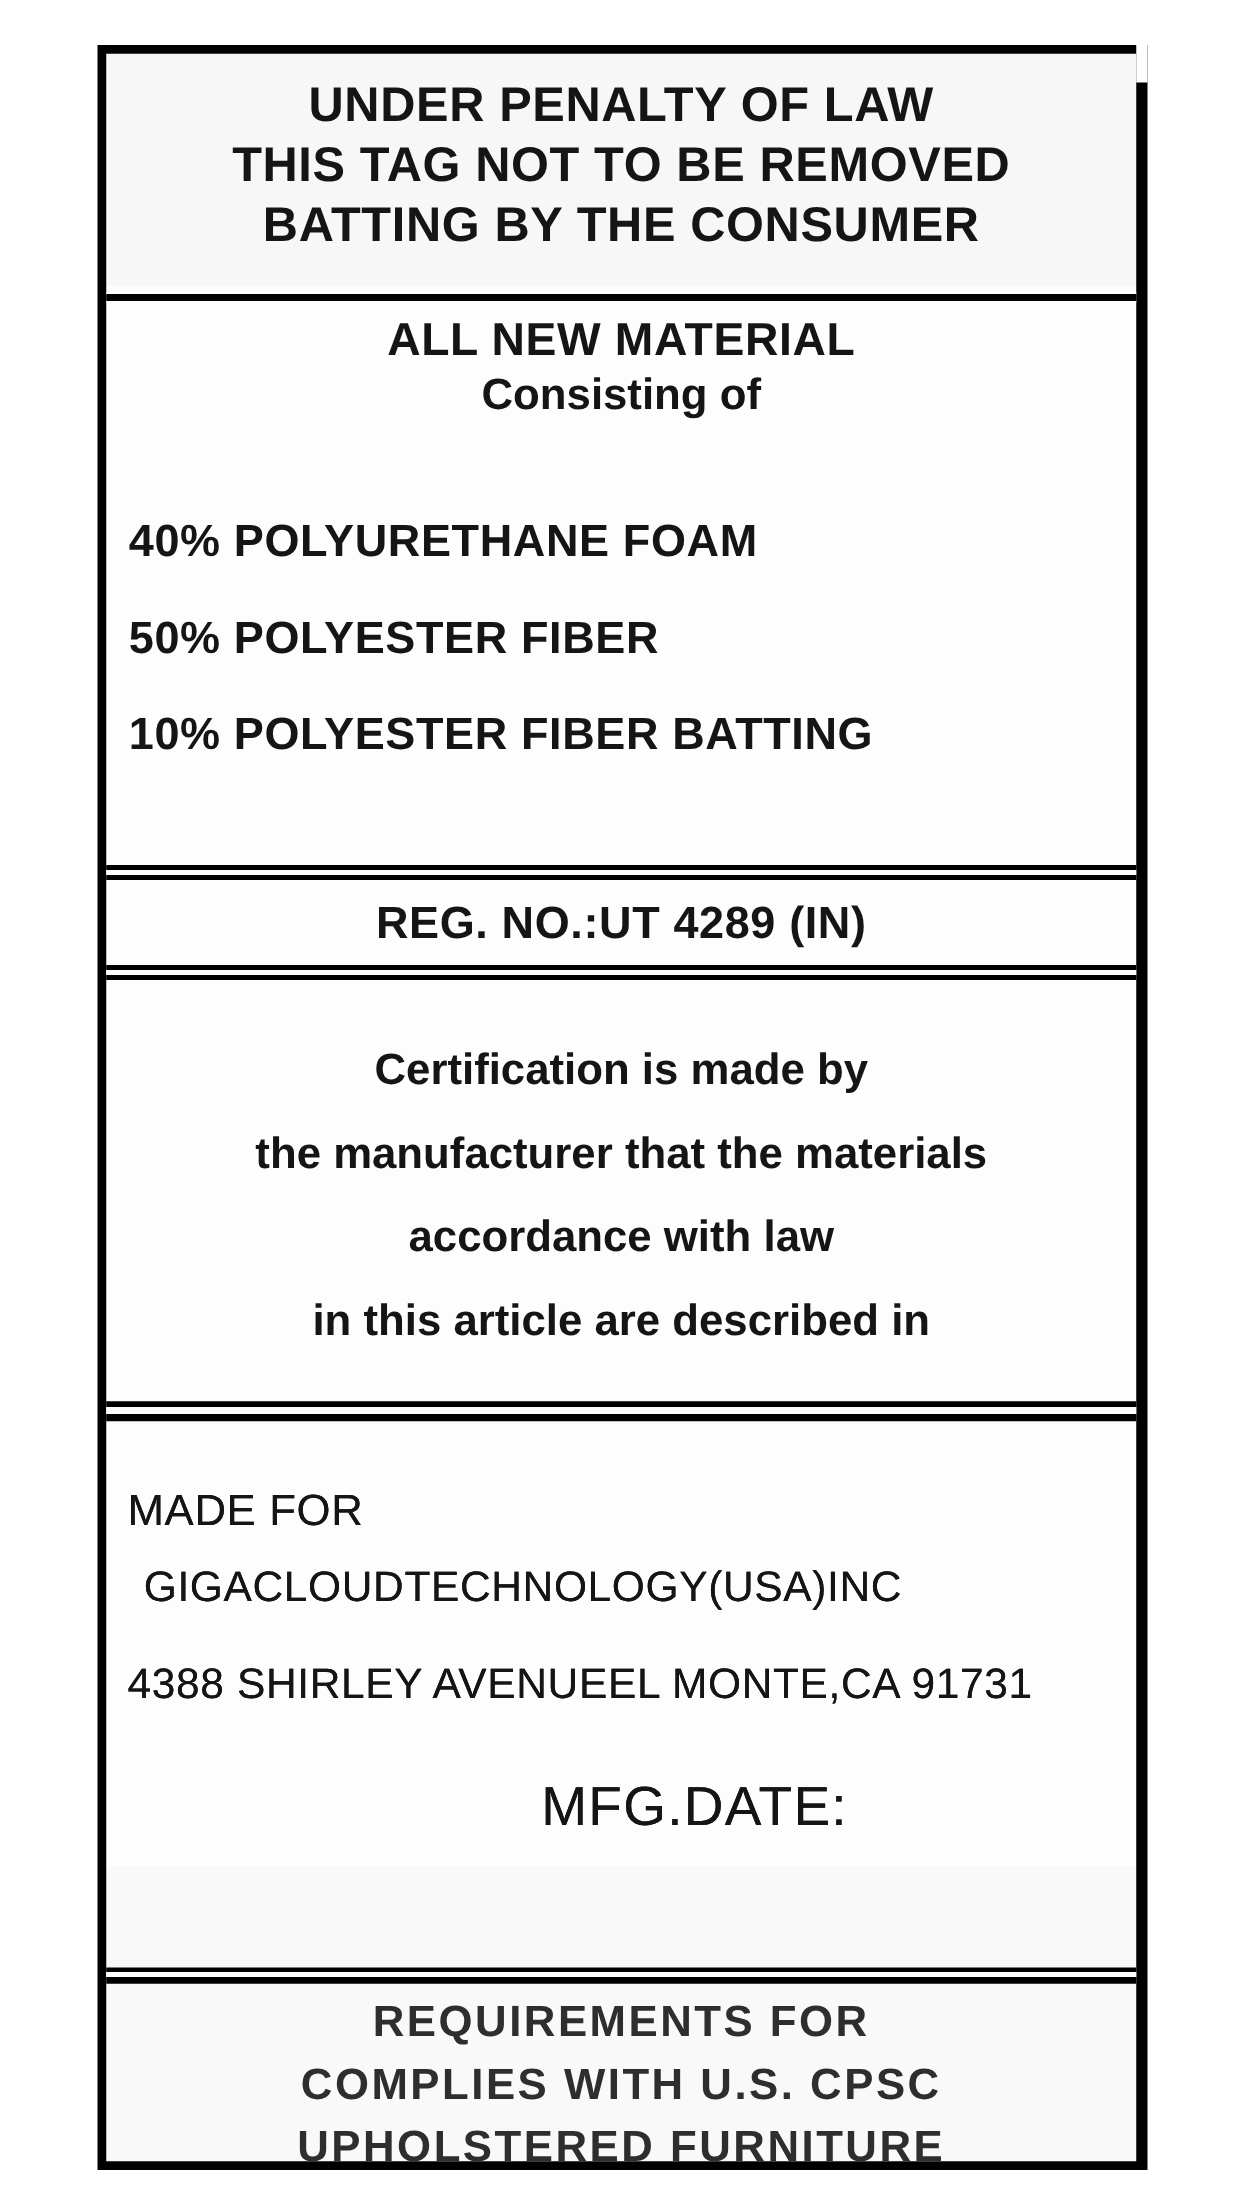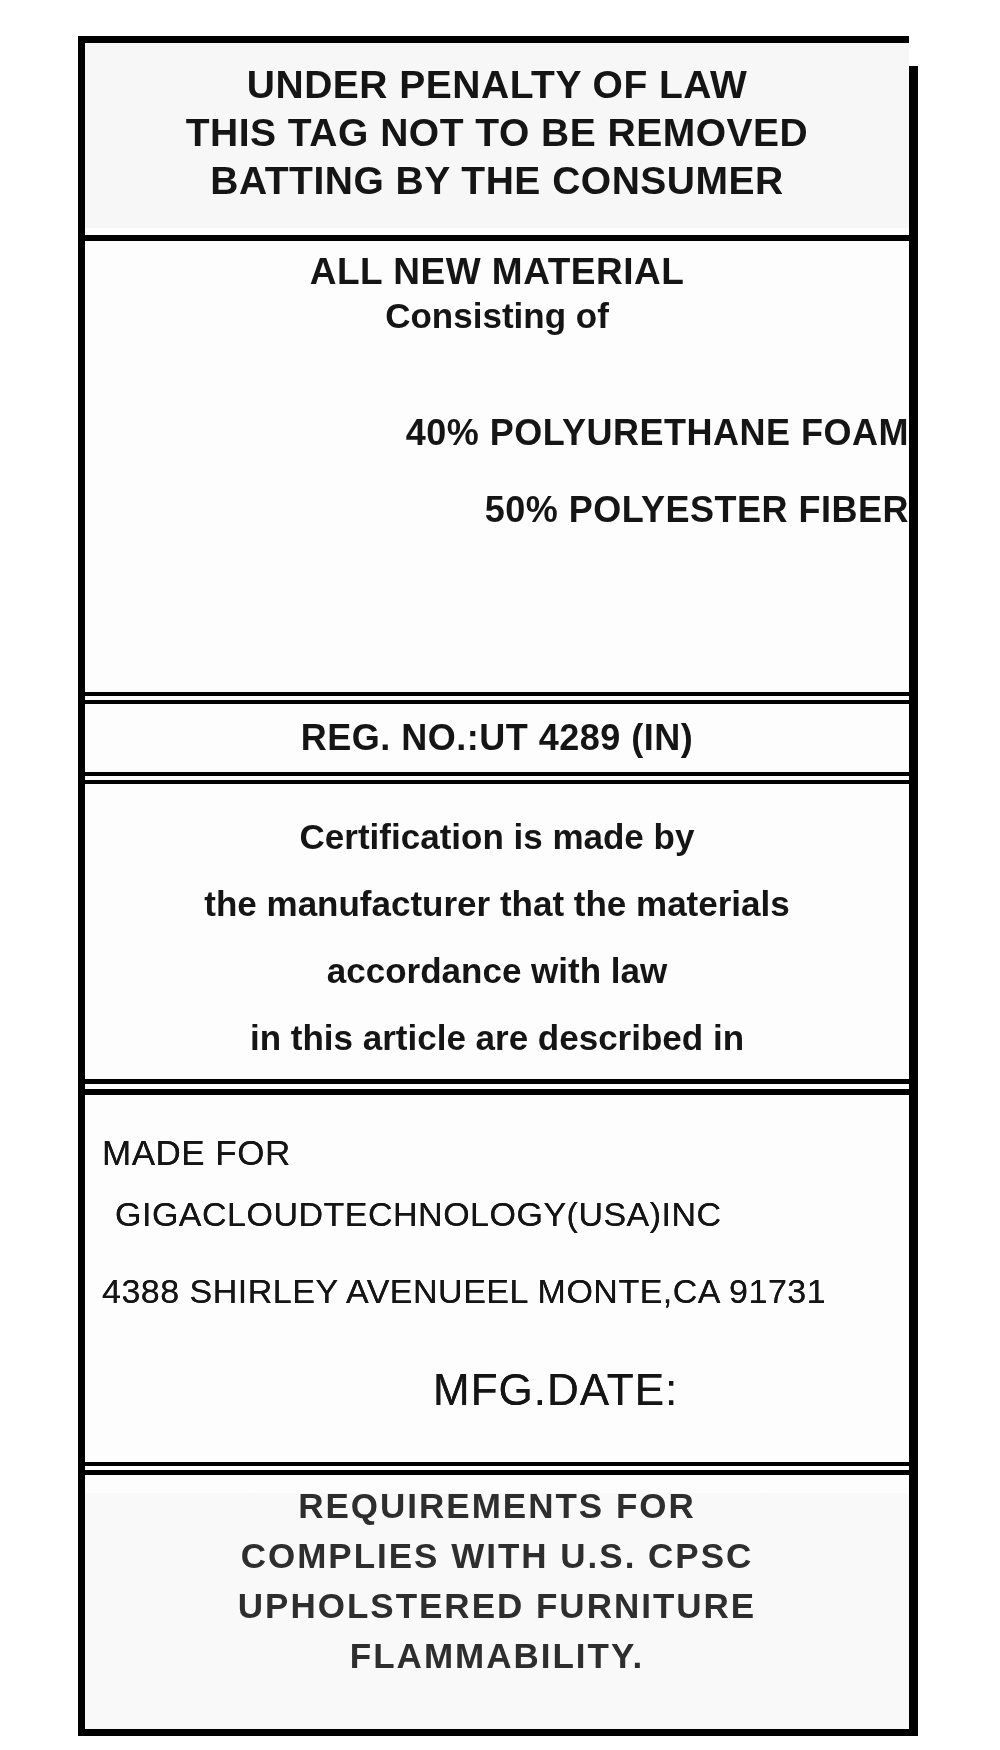--- a/index.html
+++ b/index.html
@@ -16,30 +16,30 @@
   .divider-double-lg{height:16px;background:linear-gradient(#000 0 5px,#fdfdfd 5px 10px,#000 10px 16px);}
   .divider-double-md{height:13px;background:linear-gradient(#000 0 4px,#fdfdfd 4px 8px,#000 8px 13px);}
 
   .s1{height:191px;padding-top:20px;text-align:center;}
   .s1 .line{font-size:39px;line-height:44px;font-weight:700;letter-spacing:0.5px;margin-bottom:4px;}
 
   .s2{height:450px;text-align:center;}
   .s2 .heading{font-size:37px;line-height:44px;font-weight:700;padding-top:8px;letter-spacing:0.5px;}
   .s2 .subheading{font-size:35px;line-height:44px;font-weight:700;}
   .s2 .items{margin-top:73px;text-align:left;padding-left:18px;}
-  .s2 .item{font-size:36px;line-height:44px;font-weight:700;letter-spacing:0.5px;text-align:right;}
+  .s2 .item{font-size:36px;line-height:44px;font-weight:700;letter-spacing:0.5px;}
   .s2 .item + .item{margin-top:33px;}
 
   .s3{height:68px;display:flex;align-items:center;justify-content:center;}
   .s3 .reg{font-size:36px;font-weight:700;letter-spacing:0.5px;}
 
-  .s4{height:295px;padding-top:33px;text-align:center;}
+  .s4{height:337px;padding-top:52px;text-align:center;}
   .s4 .line{font-size:35px;line-height:40px;font-weight:700;margin-bottom:27px;}
 
-  .s5{height:367px;padding-top:38px;padding-left:17px;text-align:left;
+  .s5{height:437px;padding-top:52px;padding-left:17px;text-align:left;
       text-shadow:0 0 0.5px #151515;}
   .s5 .made-for{font-size:35px;line-height:40px;font-weight:400;letter-spacing:0.5px;}
   .s5 .company{font-size:34px;line-height:40px;font-weight:400;margin-top:21px;padding-left:13px;letter-spacing:0.5px;}
   .s5 .address{font-size:34px;line-height:40px;font-weight:400;margin-top:37px;letter-spacing:0.5px;}
   .s5 .mfg{font-size:44px;line-height:40px;font-weight:400;margin-top:59px;padding-left:331px;letter-spacing:1px;}
 
   .s6{height:254px;padding-top:6px;text-align:center;color:#2e2e2e;}
   .s6 .line{font-size:35px;line-height:50px;font-weight:700;letter-spacing:2px;}
 </style>
 </head>
@@ -56,20 +56,21 @@
     </section>
 
     <div class="divider-single"></div>
 
     <section class="s2">
       <div class="heading">ALL NEW MATERIAL</div>
       <div class="subheading">Consisting of</div>
       <div class="items">
         <div class="item">40% POLYURETHANE FOAM</div>
         <div class="item">50% POLYESTER FIBER</div>
+        <div class="item">10% POLYESTER FIBER BATTING</div>
       </div>
     </section>
 
     <div class="divider-double"></div>
 
     <section class="s3">
       <div class="reg">REG. NO.:UT 4289 (IN)</div>
     </section>
 
     <div class="divider-double"></div>

